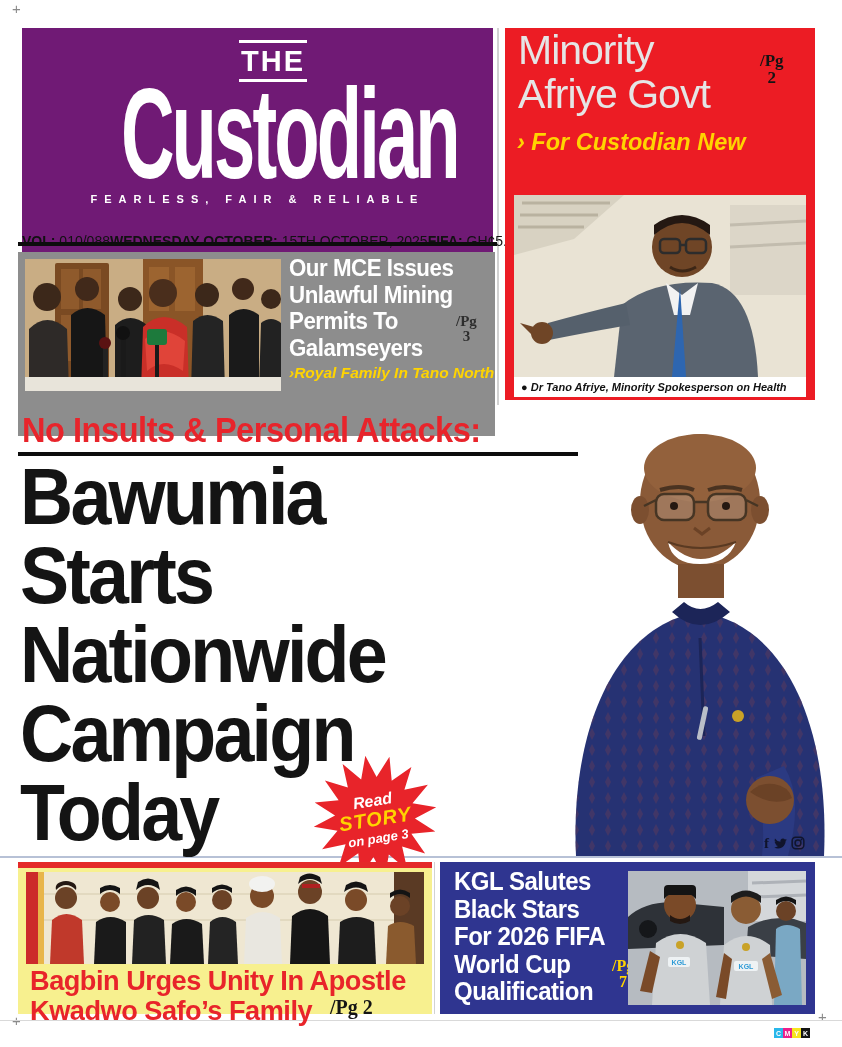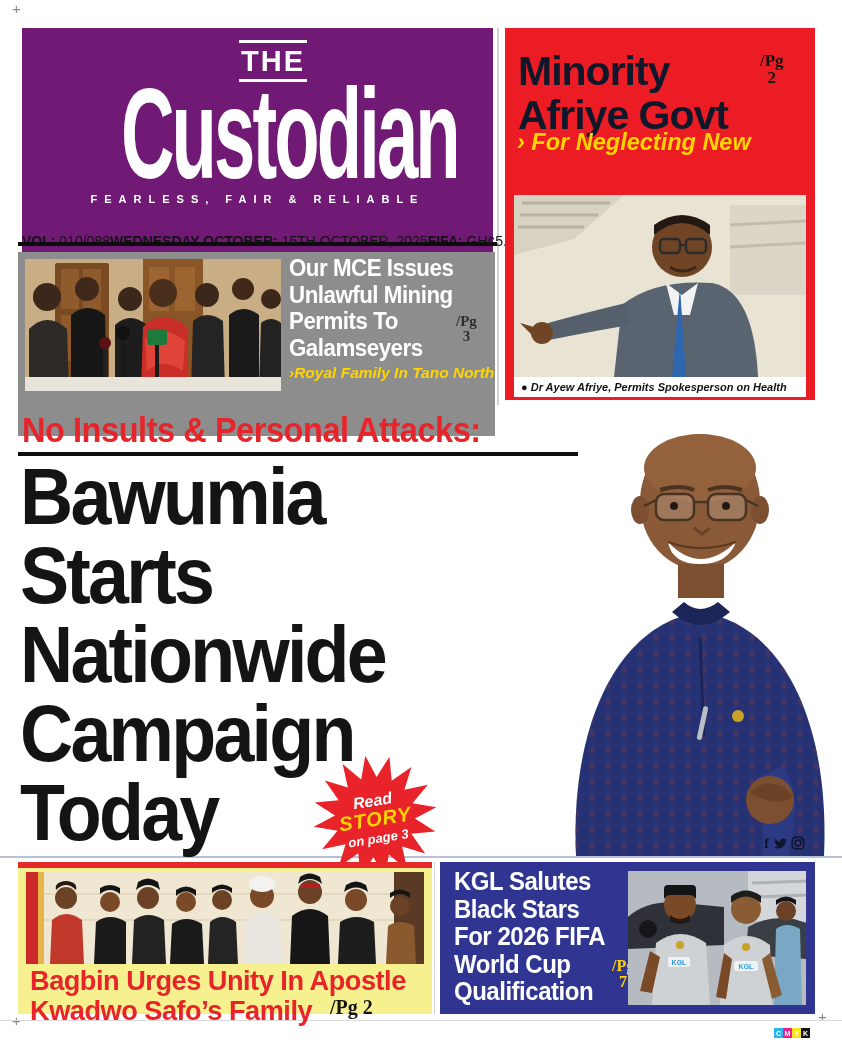--- a/index.html
+++ b/index.html
@@ -34,21 +34,21 @@
   .mce-photo{position:absolute;left:7px;top:7px;width:256px;height:132px;overflow:hidden;}
   .mce-head{position:absolute;left:271px;top:3px;width:210px;color:#fff;font-weight:bold;
             font-size:23px;line-height:26.5px;letter-spacing:-.5px;transform:scaleX(.97);transform-origin:left top;}
   .mce-sub{position:absolute;left:271px;top:112px;color:#ffd400;font-weight:bold;font-style:italic;
            font-size:15.5px;white-space:nowrap;}
   .pg-ref{font-family:"Liberation Serif","DejaVu Serif",serif;font-weight:bold;text-align:center;line-height:1.0;}
   .mce-pg{position:absolute;left:438px;top:62px;font-size:15px;color:#2e2e2e;}
 
   
   .minority-box{position:absolute;left:505px;top:28px;width:310px;height:372px;background:#ec1c24;}
-  .minority-head{position:absolute;left:13px;top:21px;color:#0f172a;font-weight:bold;
+  .minority-head{position:absolute;left:13px;top:0;color:#e5e5e5;font-weight:normal;
                  font-size:41px;line-height:44px;letter-spacing:-1px;white-space:nowrap;}
   .minority-pg{position:absolute;left:255px;top:24px;font-size:17px;color:#141414;}
   .minority-sub{position:absolute;left:12px;top:101px;color:#ffd400;font-weight:bold;font-style:italic;
                 font-size:23.5px;line-height:27px;white-space:nowrap;}
   .minority-photo{position:absolute;left:9px;top:167px;width:292px;height:182px;overflow:hidden;background:#e9e3d6;}
   .minority-cap{position:absolute;left:9px;top:349px;width:292px;height:20px;background:#fff;
                 font-size:11px;font-weight:bold;font-style:italic;color:#111;
                 line-height:20px;padding-left:7px;box-sizing:border-box;white-space:nowrap;}
 
   
@@ -177,21 +177,21 @@
   <aside class="minority-box">
     <div class="minority-head">
       <div>Minority</div>
       <div>Afriye Govt</div>
     </div>
     <div class="pg-ref minority-pg">
       <div>/Pg</div>
       <div>2</div>
     </div>
     <div class="minority-sub">
-      <div><span>›</span> <span>For Neglecting New</span></div>
+      <div><span>›</span> <span>For Custodian New</span></div>
     </div>
     <div class="minority-photo">
       <svg width="292" height="182" viewBox="0 0 292 182">
         <rect width="292" height="182" fill="#e9e3d4"></rect>
         <path d="M0,0 L110,0 L60,44 L0,60 Z" fill="#d8d2c2"></path>
         <line x1="8" y1="8" x2="96" y2="8" stroke="#b9b2a0" stroke-width="3"></line>
         <line x1="6" y1="20" x2="84" y2="20" stroke="#b9b2a0" stroke-width="3"></line>
         <line x1="4" y1="32" x2="70" y2="32" stroke="#b9b2a0" stroke-width="3"></line>
         <rect x="216" y="10" width="76" height="90" fill="#dcd6c8"></rect>
         <line x1="216" y1="30" x2="292" y2="26" stroke="#c2bcae" stroke-width="3"></line>
@@ -203,21 +203,21 @@
         <line x1="166" y1="50" x2="172" y2="50" stroke="#2c2c2c" stroke-width="2.5"></line>
         <path d="M156,72 Q168,80 182,72" stroke="#3c2616" stroke-width="3" fill="none"></path>
         <path d="M100,182 L108,110 Q140,84 198,88 Q240,96 244,182 Z" fill="#5a6470"></path>
         <path d="M152,88 L168,100 L184,88 L176,120 L160,120 Z" fill="#f2f2f2"></path>
         <path d="M166,92 L172,182 L158,182 Z" fill="#2e66b0"></path>
         <path d="M112,108 Q70,118 34,128 L30,146 Q80,136 116,130 Z" fill="#55606c"></path>
         <circle cx="28" cy="138" r="11" fill="#6f4526"></circle>
         <path d="M20,132 L6,128 L20,142 Z" fill="#6f4526"></path>
       </svg>
     </div>
-    <div class="minority-cap">● Dr Ayew Afriye, Permits Spokesperson on Health</div>
+    <div class="minority-cap">● Dr Tano Afriye, Minority Spokesperson on Health</div>
   </aside>
 
   <h2 class="kicker" style="margin:0;">No Insults &amp; Personal Attacks:</h2>
   <div class="kicker-rule"></div>
   <h1 class="headline" style="margin:0;">
     <div>Bawumia</div>
     <div>Starts</div>
     <div>Nationwide</div>
     <div>Campaign</div>
     <div>Today</div>

